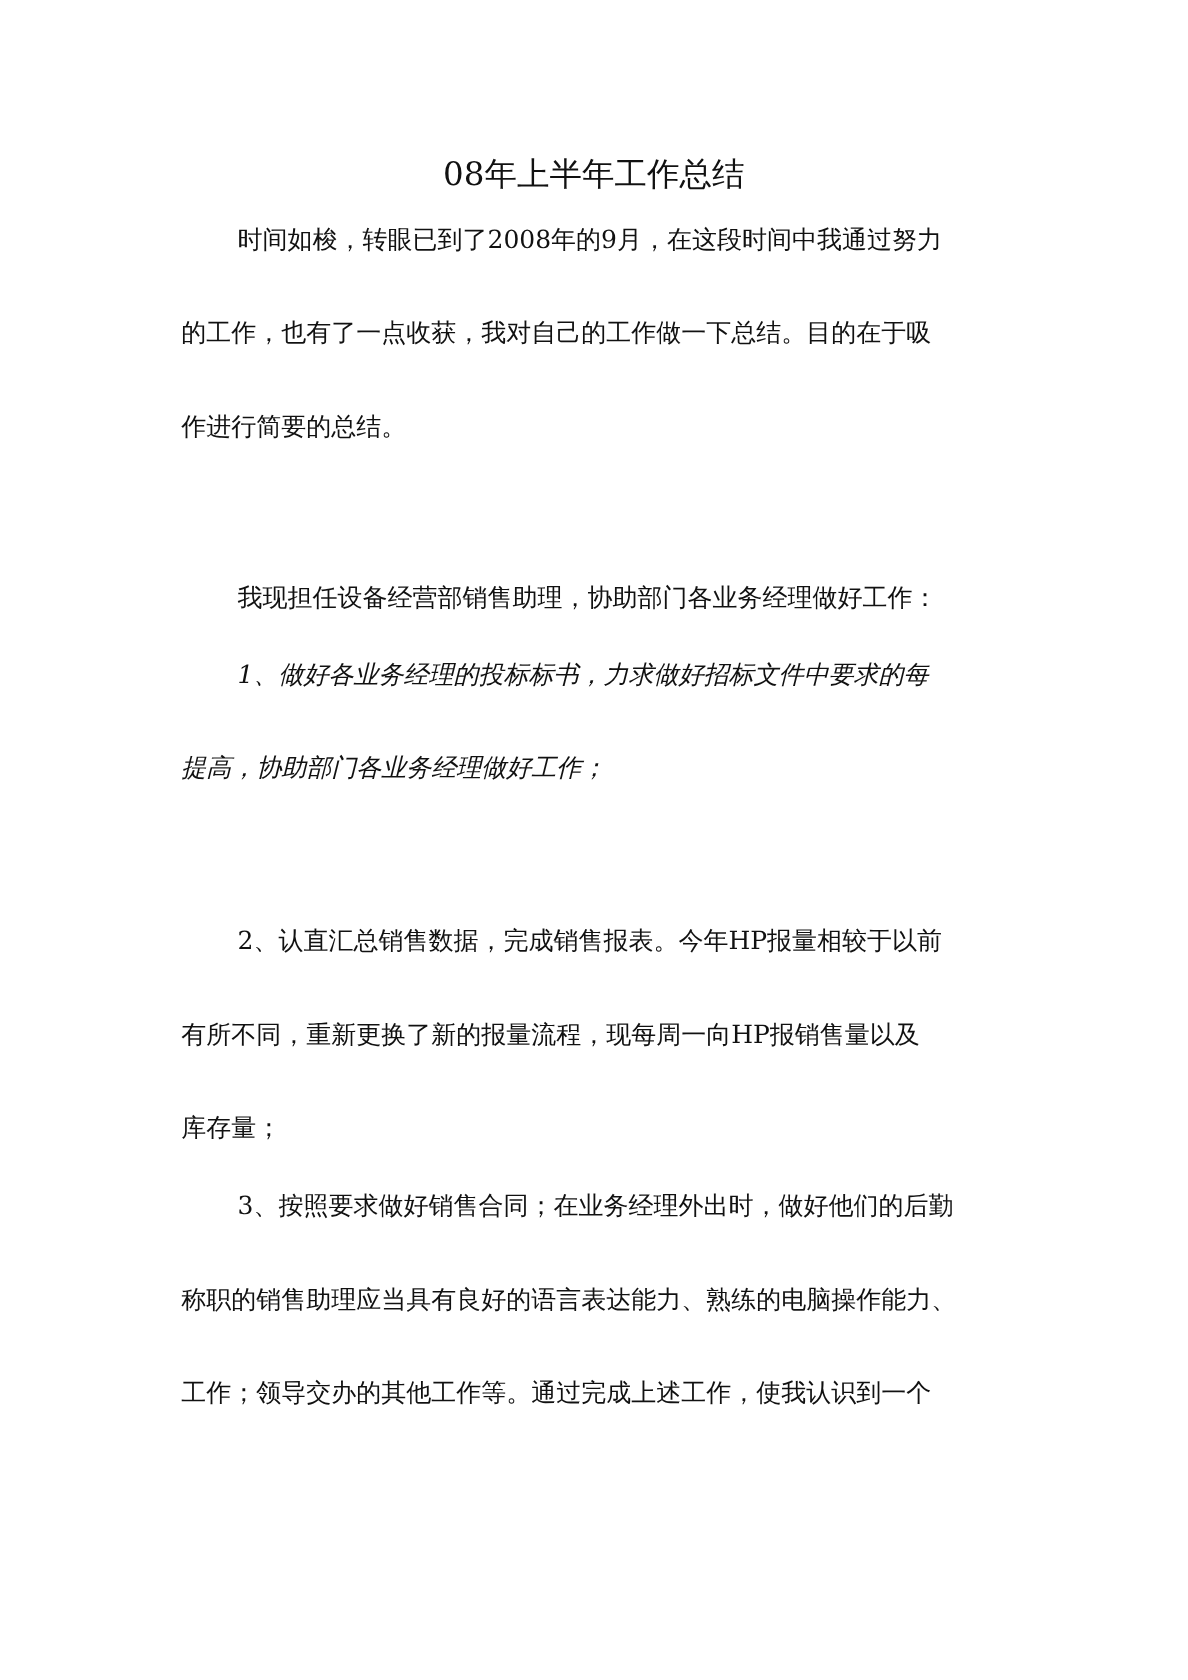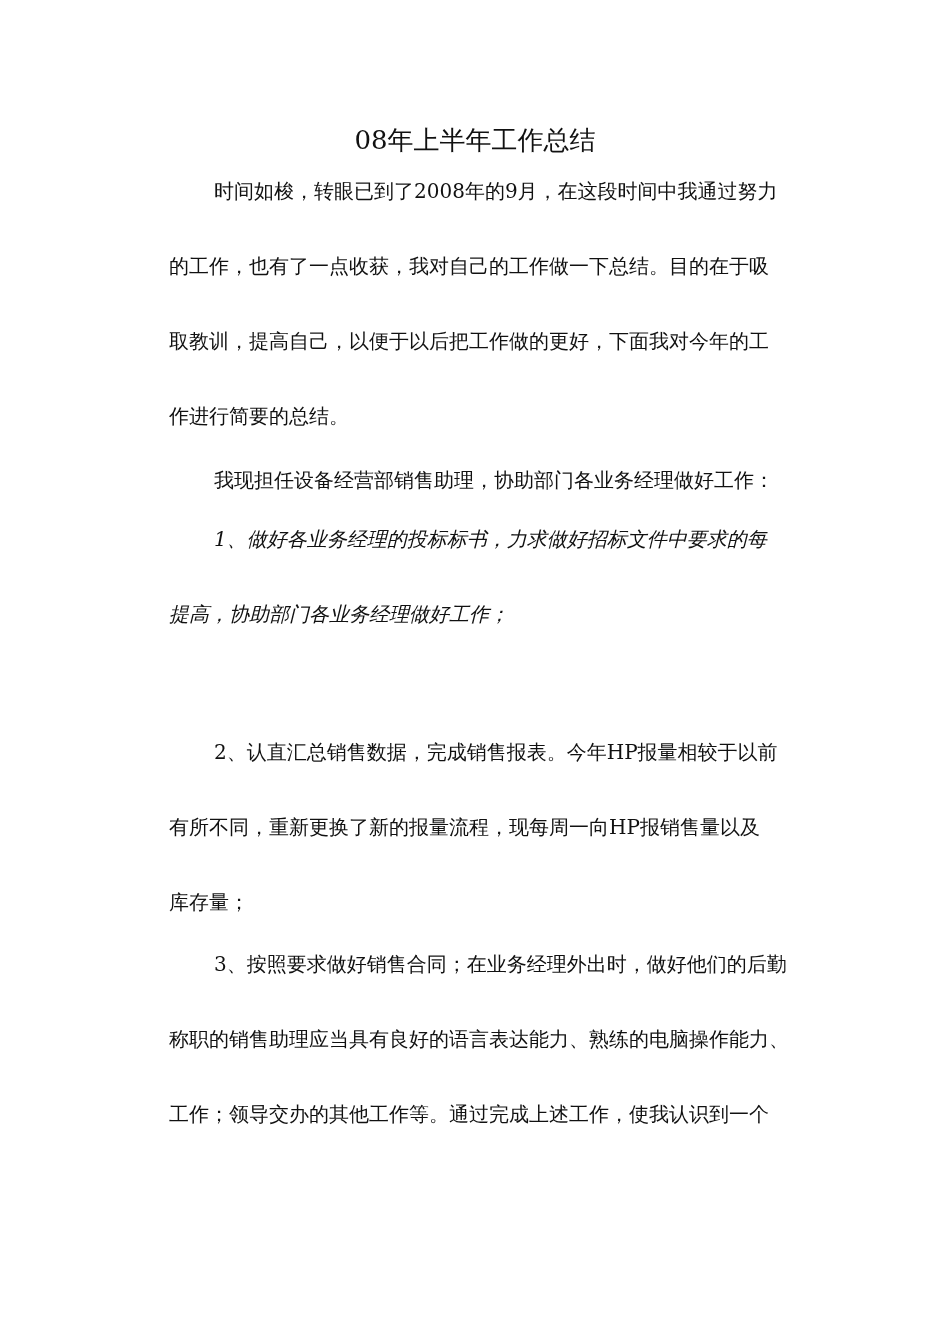--- a/index.html
+++ b/index.html
@@ -33,46 +33,44 @@
       letter-spacing: 0px;
     }
     .para {
       position: absolute;
       left: 0;
       width: 680px;
       font-size: 20px;
       line-height: 75px;
       text-align: justify;
       white-space: nowrap;
-      margin-left: 24px;
     }
     .line {
       display: block;
       height: 75px;
       line-height: 75px;
       white-space: nowrap;
     }
     .indent {
       padding-left: 45px;
     }
   </style>
 </head>
 <body>
 
 <div class="page">
   <div class="title">08年上半年工作总结</div>
 
   <div class="para" style="top:154px;">
     <span class="line indent">时间如梭，转眼已到了2008年的9月，在这段时间中我通过努力</span>
     <span class="line">的工作，也有了一点收获，我对自己的工作做一下总结。目的在于吸</span>
-    <span class="line">取教训，提高自己，以便于以后把工作做的更好，下面我对今年的工</span>
     <span class="line">作进行简要的总结。</span>
   </div>
 
-  <div class="para" style="top:443px;">
+  <div class="para" style="top:443px;font-family:Liberation Mono, monospace;">
     <span class="line indent">我现担任设备经营部销售助理，协助部门各业务经理做好工作：</span>
   </div>
 
   <div class="para" style="top:502px;font-style:italic;">
     <span class="line indent">1、做好各业务经理的投标标书，力求做好招标文件中要求的每</span>
     <span class="line">提高，协助部门各业务经理做好工作；</span>
   </div>
 
   <div class="para" style="top:715px;">
     <span class="line indent">2、认直汇总销售数据，完成销售报表。今年HP报量相较于以前</span>

